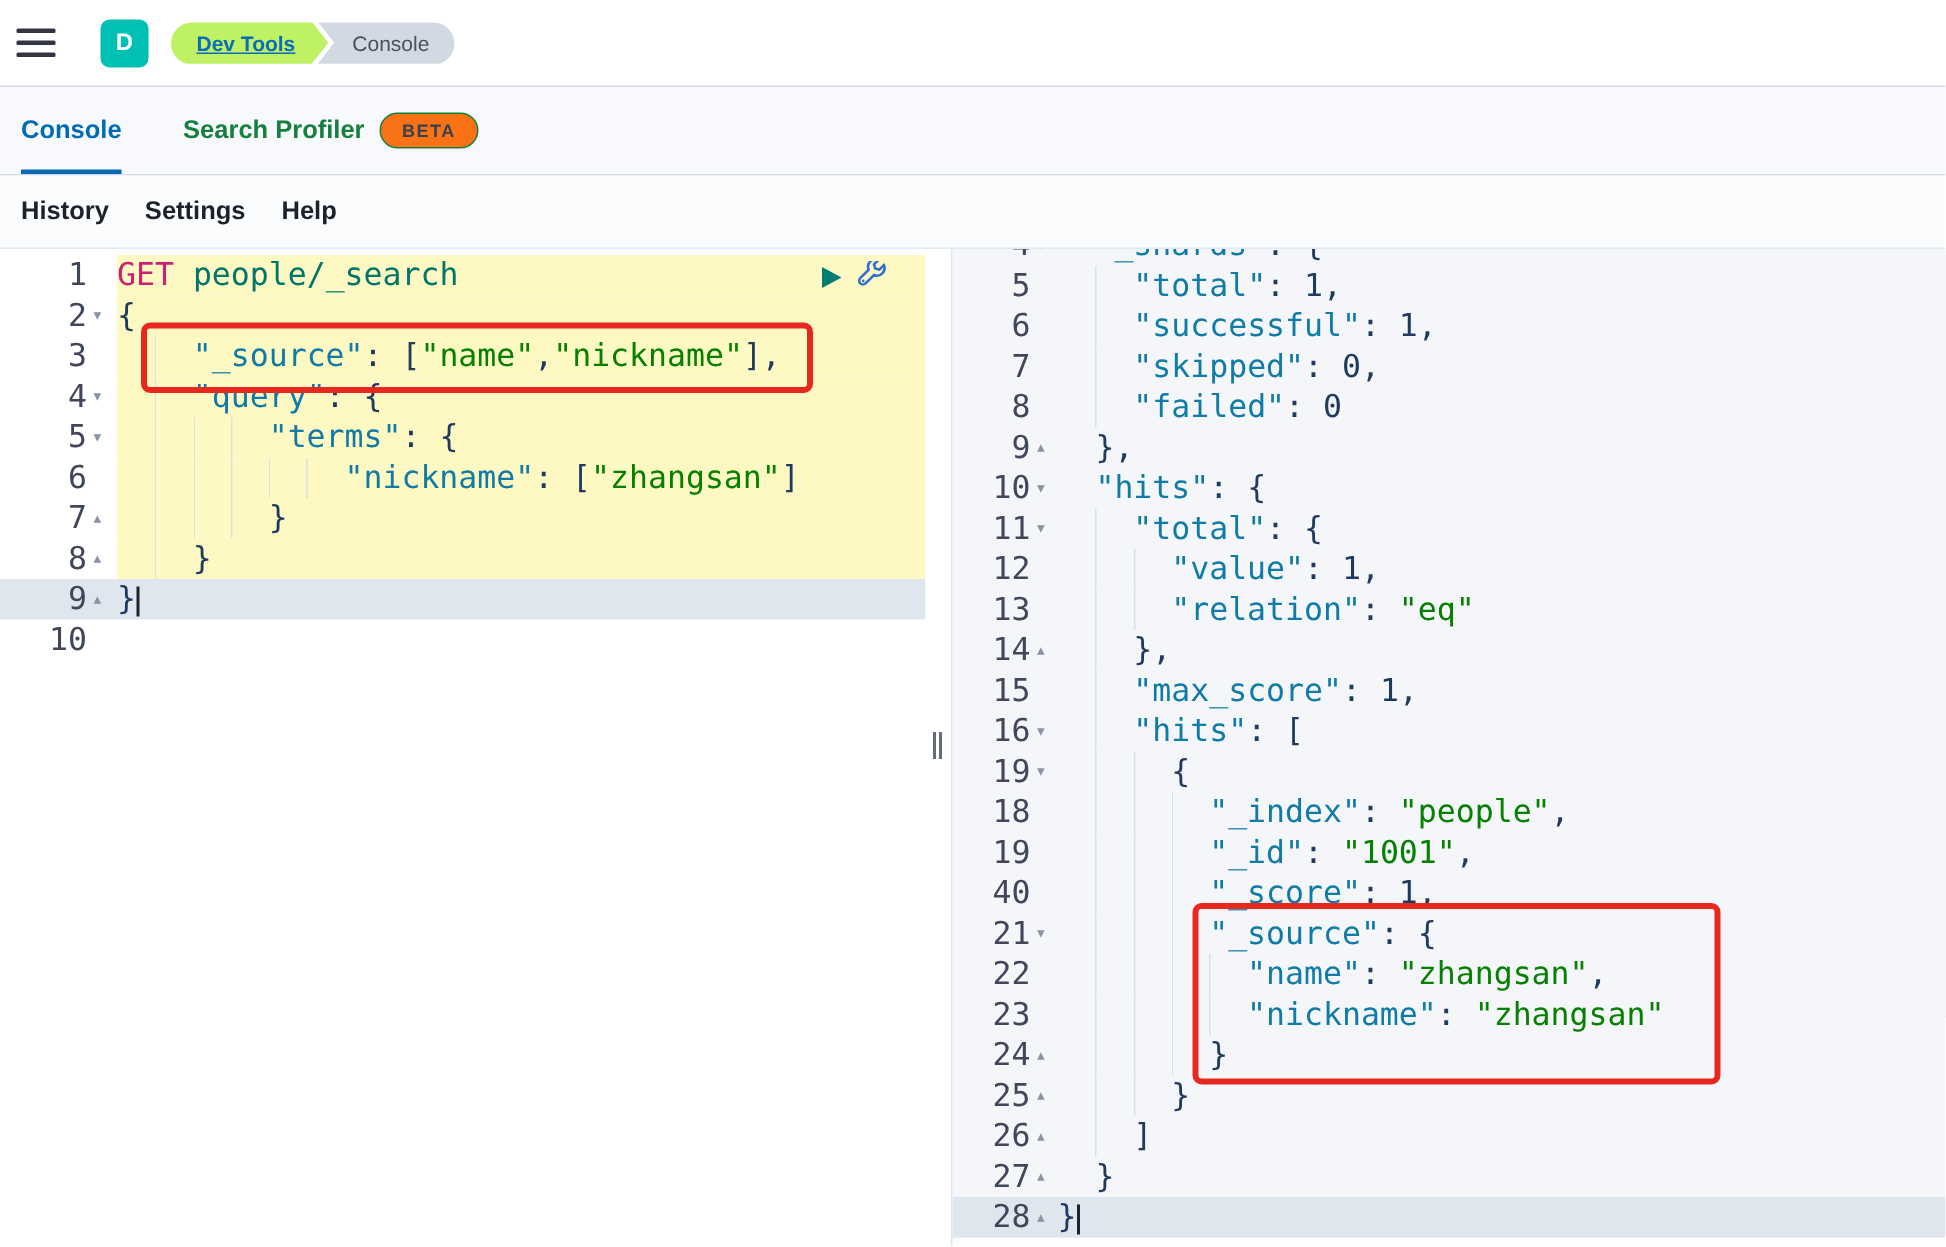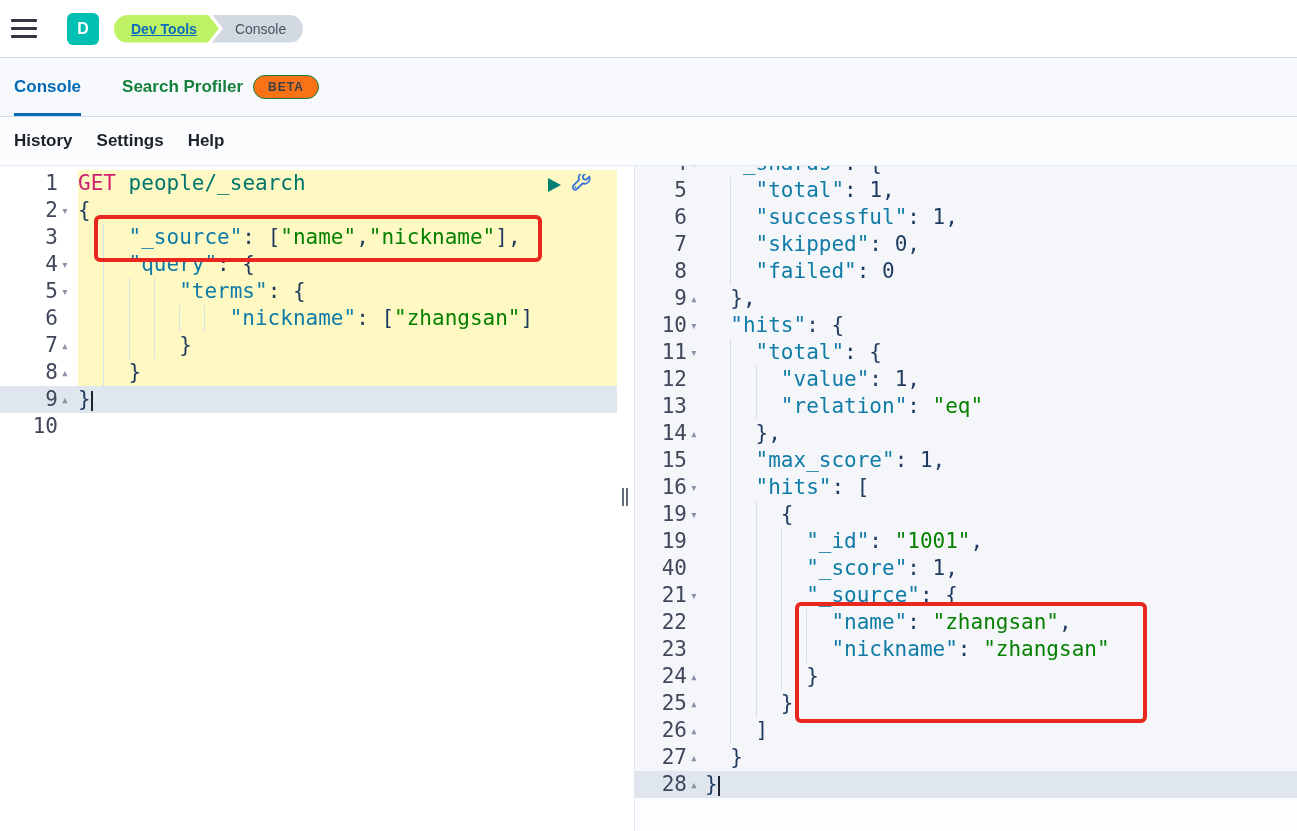--- a/index.html
+++ b/index.html
@@ -157,20 +157,21 @@
         <div class="code-row"><div class="gutter"><span class="lnum">8</span></div><div class="content"><span class="ind">  </span><span class="ind g">  </span><span class="tk-key">"failed"</span><span class="tk-punct">: </span><span class="tk-num">0</span></div></div>
         <div class="code-row"><div class="gutter"><span class="lnum">9</span><span class="fold">▴</span></div><div class="content"><span class="ind">  </span><span class="tk-punct">},</span></div></div>
         <div class="code-row"><div class="gutter"><span class="lnum">10</span><span class="fold">▾</span></div><div class="content"><span class="ind">  </span><span class="tk-key">"hits"</span><span class="tk-punct">: {</span></div></div>
         <div class="code-row"><div class="gutter"><span class="lnum">11</span><span class="fold">▾</span></div><div class="content"><span class="ind">  </span><span class="ind g">  </span><span class="tk-key">"total"</span><span class="tk-punct">: {</span></div></div>
         <div class="code-row"><div class="gutter"><span class="lnum">12</span></div><div class="content"><span class="ind">  </span><span class="ind g">  </span><span class="ind g">  </span><span class="tk-key">"value"</span><span class="tk-punct">: </span><span class="tk-num">1</span><span class="tk-punct">,</span></div></div>
         <div class="code-row"><div class="gutter"><span class="lnum">13</span></div><div class="content"><span class="ind">  </span><span class="ind g">  </span><span class="ind g">  </span><span class="tk-key">"relation"</span><span class="tk-punct">: </span><span class="tk-str">"eq"</span></div></div>
         <div class="code-row"><div class="gutter"><span class="lnum">14</span><span class="fold">▴</span></div><div class="content"><span class="ind">  </span><span class="ind g">  </span><span class="tk-punct">},</span></div></div>
         <div class="code-row"><div class="gutter"><span class="lnum">15</span></div><div class="content"><span class="ind">  </span><span class="ind g">  </span><span class="tk-key">"max_score"</span><span class="tk-punct">: </span><span class="tk-num">1</span><span class="tk-punct">,</span></div></div>
         <div class="code-row"><div class="gutter"><span class="lnum">16</span><span class="fold">▾</span></div><div class="content"><span class="ind">  </span><span class="ind g">  </span><span class="tk-key">"hits"</span><span class="tk-punct">: [</span></div></div>
         <div class="code-row"><div class="gutter"><span class="lnum">19</span><span class="fold">▾</span></div><div class="content"><span class="ind">  </span><span class="ind g">  </span><span class="ind g">  </span><span class="tk-punct">{</span></div></div>
+        <div class="code-row"><div class="gutter"><span class="lnum">18</span></div><div class="content"><span class="ind">  </span><span class="ind g">  </span><span class="ind g">  </span><span class="ind g">  </span><span class="tk-key">"_index"</span><span class="tk-punct">: </span><span class="tk-str">"people"</span><span class="tk-punct">,</span></div></div>
         <div class="code-row"><div class="gutter"><span class="lnum">19</span></div><div class="content"><span class="ind">  </span><span class="ind g">  </span><span class="ind g">  </span><span class="ind g">  </span><span class="tk-key">"_id"</span><span class="tk-punct">: </span><span class="tk-str">"1001"</span><span class="tk-punct">,</span></div></div>
         <div class="code-row"><div class="gutter"><span class="lnum">40</span></div><div class="content"><span class="ind">  </span><span class="ind g">  </span><span class="ind g">  </span><span class="ind g">  </span><span class="tk-key">"_score"</span><span class="tk-punct">: </span><span class="tk-num">1</span><span class="tk-punct">,</span></div></div>
         <div class="code-row"><div class="gutter"><span class="lnum">21</span><span class="fold">▾</span></div><div class="content"><span class="ind">  </span><span class="ind g">  </span><span class="ind g">  </span><span class="ind g">  </span><span class="tk-key">"_source"</span><span class="tk-punct">: {</span></div></div>
         <div class="code-row"><div class="gutter"><span class="lnum">22</span></div><div class="content"><span class="ind">  </span><span class="ind g">  </span><span class="ind g">  </span><span class="ind g">  </span><span class="ind g">  </span><span class="tk-key">"name"</span><span class="tk-punct">: </span><span class="tk-str">"zhangsan"</span><span class="tk-punct">,</span></div></div>
         <div class="code-row"><div class="gutter"><span class="lnum">23</span></div><div class="content"><span class="ind">  </span><span class="ind g">  </span><span class="ind g">  </span><span class="ind g">  </span><span class="ind g">  </span><span class="tk-key">"nickname"</span><span class="tk-punct">: </span><span class="tk-str">"zhangsan"</span></div></div>
         <div class="code-row"><div class="gutter"><span class="lnum">24</span><span class="fold">▴</span></div><div class="content"><span class="ind">  </span><span class="ind g">  </span><span class="ind g">  </span><span class="ind g">  </span><span class="tk-punct">}</span></div></div>
         <div class="code-row"><div class="gutter"><span class="lnum">25</span><span class="fold">▴</span></div><div class="content"><span class="ind">  </span><span class="ind g">  </span><span class="ind g">  </span><span class="tk-punct">}</span></div></div>
         <div class="code-row"><div class="gutter"><span class="lnum">26</span><span class="fold">▴</span></div><div class="content"><span class="ind">  </span><span class="ind g">  </span><span class="tk-punct">]</span></div></div>
         <div class="code-row"><div class="gutter"><span class="lnum">27</span><span class="fold">▴</span></div><div class="content"><span class="ind">  </span><span class="tk-punct">}</span></div></div>
         <div class="code-row active"><div class="gutter"><span class="lnum">28</span><span class="fold">▴</span></div><div class="content"><span class="tk-punct">}</span><span class="cursor"></span></div></div>

